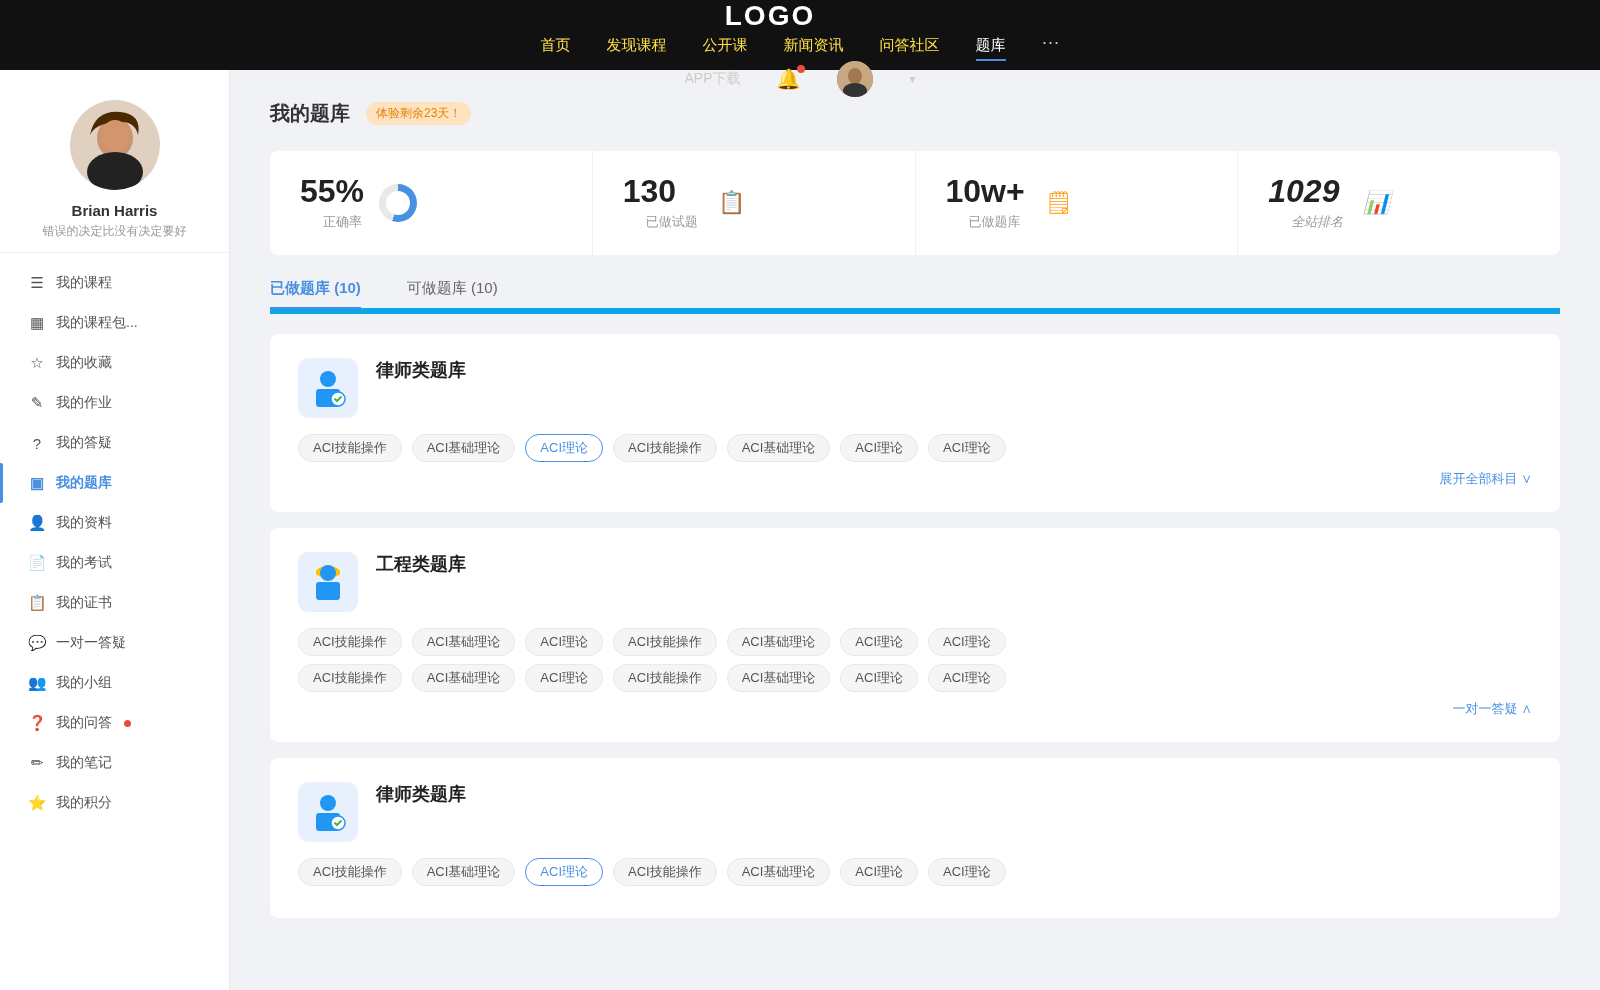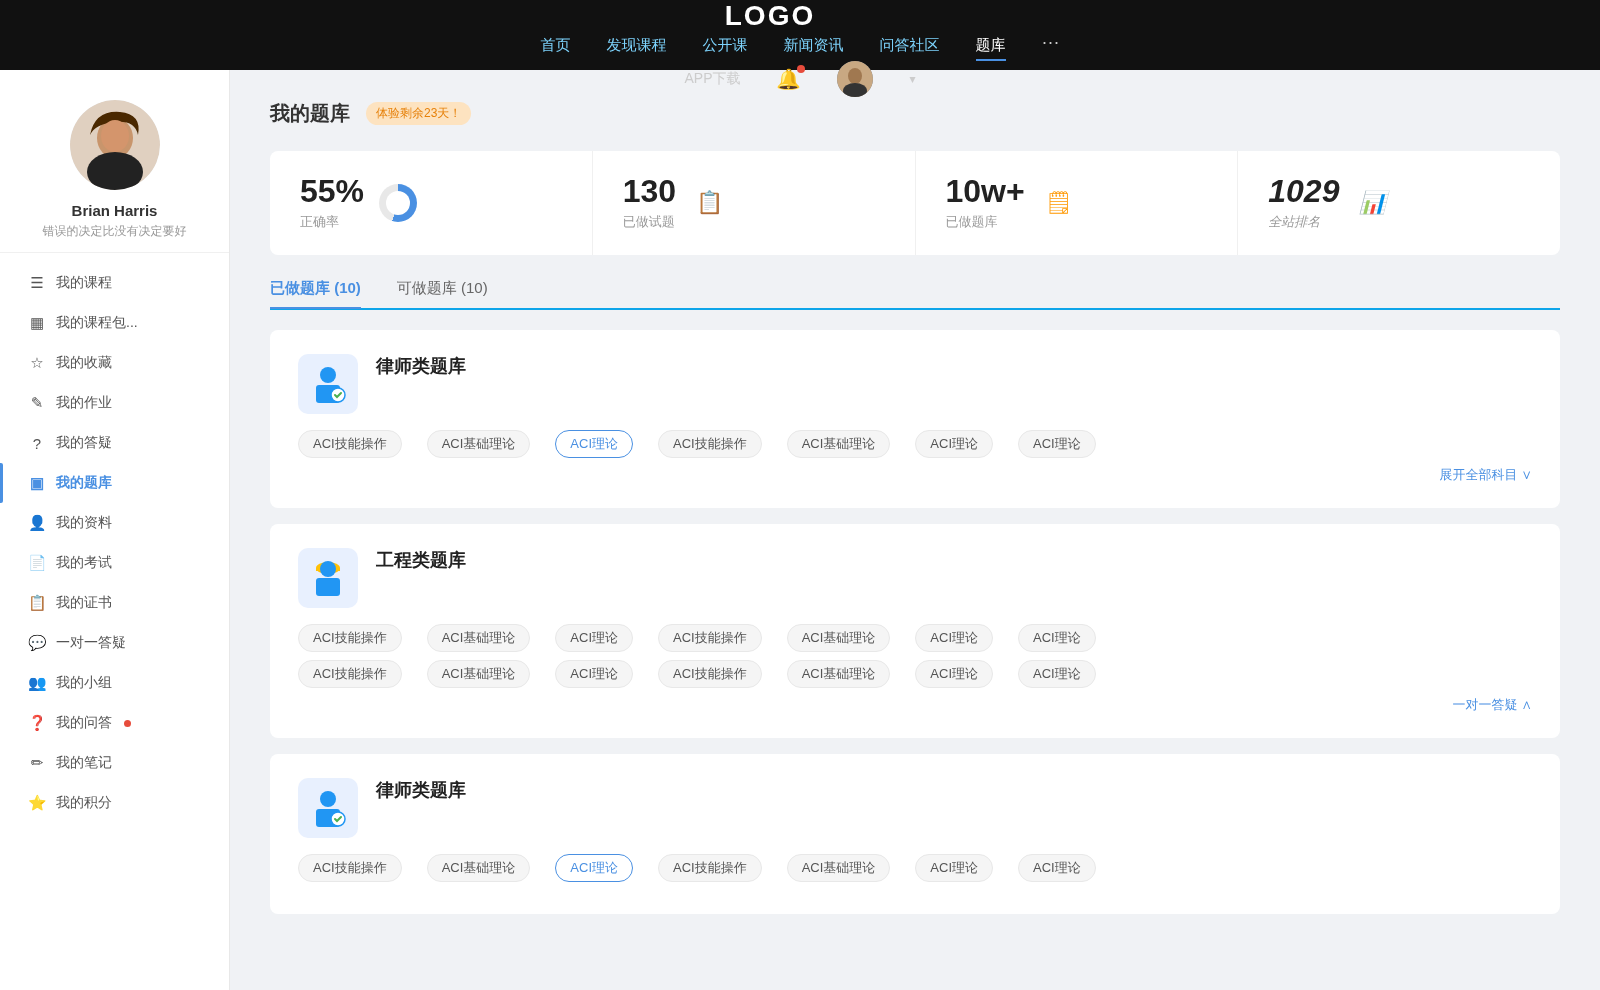--- a/index.html
+++ b/index.html
@@ -21,21 +21,21 @@
       font-weight: bold;
       letter-spacing: 2px;
       margin-right: 60px;
     }
     .navbar-nav {
       display: flex;
       gap: 36px;
       flex: 1;
     }
     .nav-item {
-      color: #7dd3fc;
+      color: #fde047;
       font-size: 15px;
       cursor: pointer;
       padding: 4px 0;
     }
     .nav-item.active {
       color: #fff;
       border-bottom: 2px solid #4a90e2;
     }
     .nav-more {
       color: #ccc;
@@ -217,36 +217,37 @@
     .stat-number {
       font-size: 32px;
       font-weight: 700;
       color: #222;
       line-height: 1;
     }
     .stat-label {
       font-size: 13px;
       color: #999;
       margin-top: 6px;
+      margin-left: 23px;
     }
     .stat-icon-wrap {
       width: 40px;
       height: 40px;
       display: flex;
       align-items: center;
       justify-content: center;
       font-size: 22px;
     }
 
     
     .tab-bar {
       display: flex;
-      gap: 36px;
+      gap: 46px;
       margin-bottom: 20px;
-      border-bottom: 2px solid #0ea5e9;
+      border-bottom: 6px solid #0ea5e9;
     }
     .tab-item {
       font-size: 15px;
       color: #666;
       padding-bottom: 10px;
       cursor: pointer;
       position: relative;
     }
     .tab-item.active {
       color: #4a90e2;
@@ -286,21 +287,21 @@
       flex-shrink: 0;
     }
     .qbank-title {
       font-size: 18px;
       font-weight: 600;
       color: #222;
     }
     .tags-row {
       display: flex;
       flex-wrap: wrap;
-      gap: 25px;
+      gap: 10px;
       margin-bottom: 8px;
     }
     .tag {
       padding: 4px 14px;
       border-radius: 16px;
       font-size: 13px;
       color: #555;
       background: #f5f5f5;
       cursor: pointer;
       border: 1px solid #e8e8e8;

